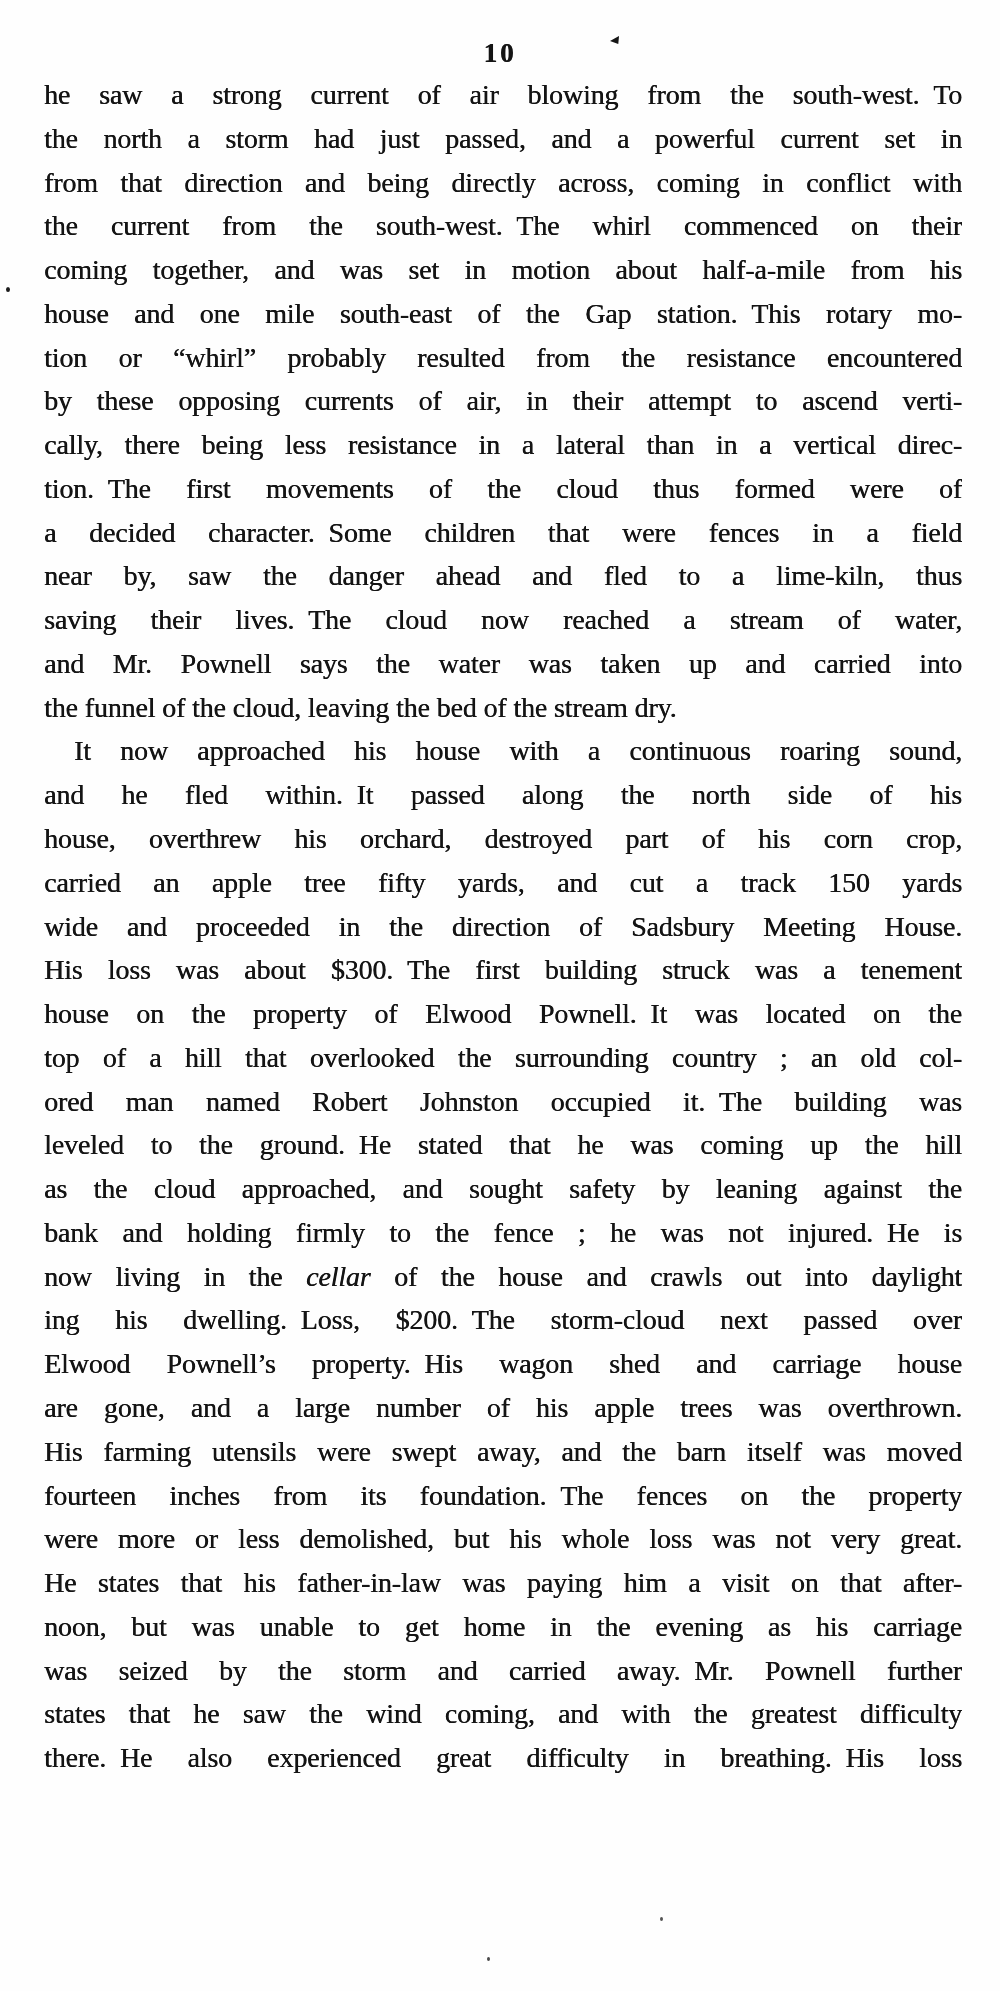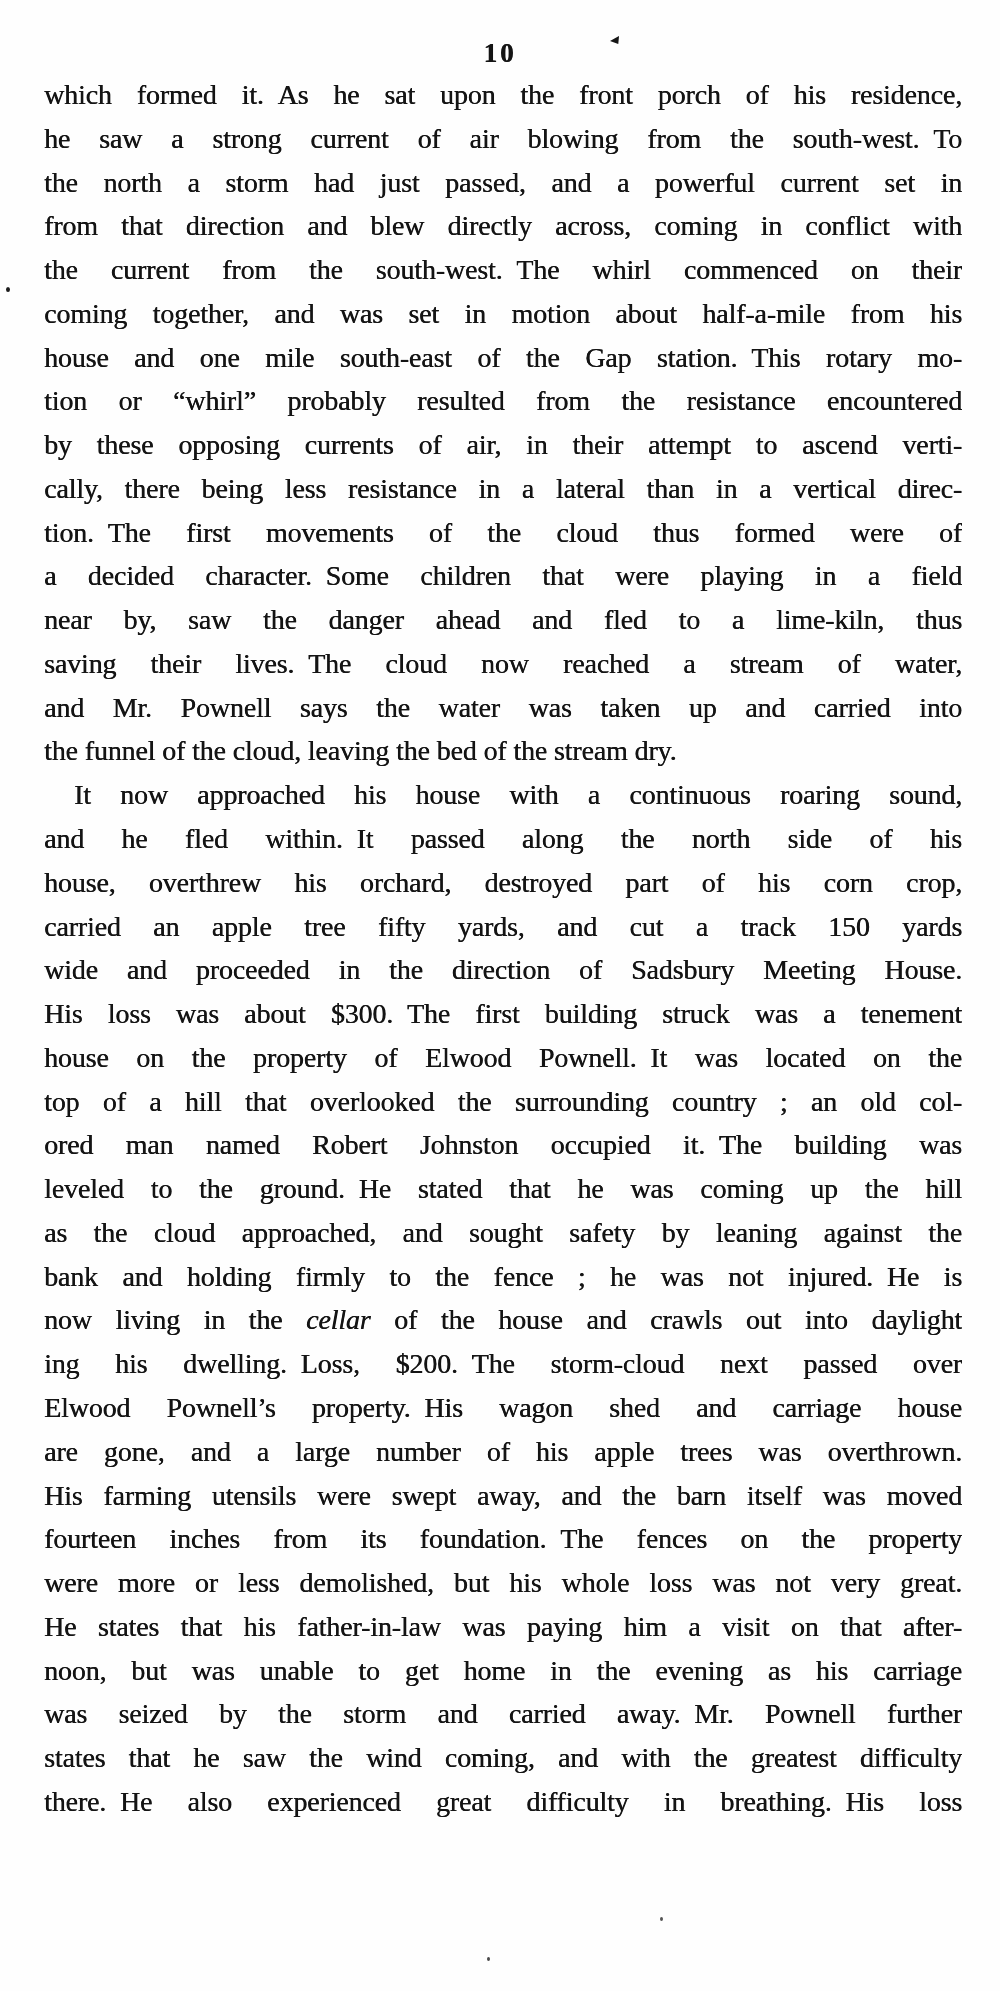--- a/index.html
+++ b/index.html
@@ -80,32 +80,31 @@
 
   <div id="page-number">10</div>
 
   <div id="speck-comma"></div>
   <div id="speck-left-margin" class="speck"></div>
   <div id="speck-bottom-1" class="speck"></div>
   <div id="speck-bottom-2" class="speck"></div>
 
   <div id="text-block">
       <div class="paragraph">
-        <div class="text-line"><span>which formed it. As he sat upon the front porch of his residence,</span></div>
         <div class="text-line"><span>he saw a strong current of air blowing from the south-west. To</span></div>
         <div class="text-line"><span>the north a storm had just passed, and a powerful current set in</span></div>
-        <div class="text-line"><span>from that direction and blew directly across, coming in conflict with</span></div>
+        <div class="text-line"><span>from that direction and being directly across, coming in conflict with</span></div>
         <div class="text-line"><span>the current from the south-west. The whirl commenced on their</span></div>
         <div class="text-line"><span>coming together, and was set in motion about half-a-mile from his</span></div>
         <div class="text-line"><span>house and one mile south-east of the Gap station. This rotary mo-</span></div>
         <div class="text-line"><span>tion or “whirl” probably resulted from the resistance encountered</span></div>
         <div class="text-line"><span>by these opposing currents of air, in their attempt to ascend verti-</span></div>
         <div class="text-line"><span>cally, there being less resistance in a lateral than in a vertical direc-</span></div>
         <div class="text-line"><span>tion. The first movements of the cloud thus formed were of</span></div>
-        <div class="text-line"><span>a decided character. Some children that were playing in a field</span></div>
+        <div class="text-line"><span>a decided character. Some children that were fences in a field</span></div>
         <div class="text-line"><span>near by, saw the danger ahead and fled to a lime-kiln, thus</span></div>
         <div class="text-line"><span>saving their lives. The cloud now reached a stream of water,</span></div>
         <div class="text-line"><span>and Mr. Pownell says the water was taken up and carried into</span></div>
         <div class="text-line flush-left"><span>the funnel of the cloud, leaving the bed of the stream dry.</span></div>
       </div>
       <div class="paragraph indent">
         <div class="text-line"><span>It now approached his house with a continuous roaring sound,</span></div>
         <div class="text-line"><span>and he fled within. It passed along the north side of his</span></div>
         <div class="text-line"><span>house, overthrew his orchard, destroyed part of his corn crop,</span></div>
         <div class="text-line"><span>carried an apple tree fifty yards, and cut a track 150 yards</span></div>

